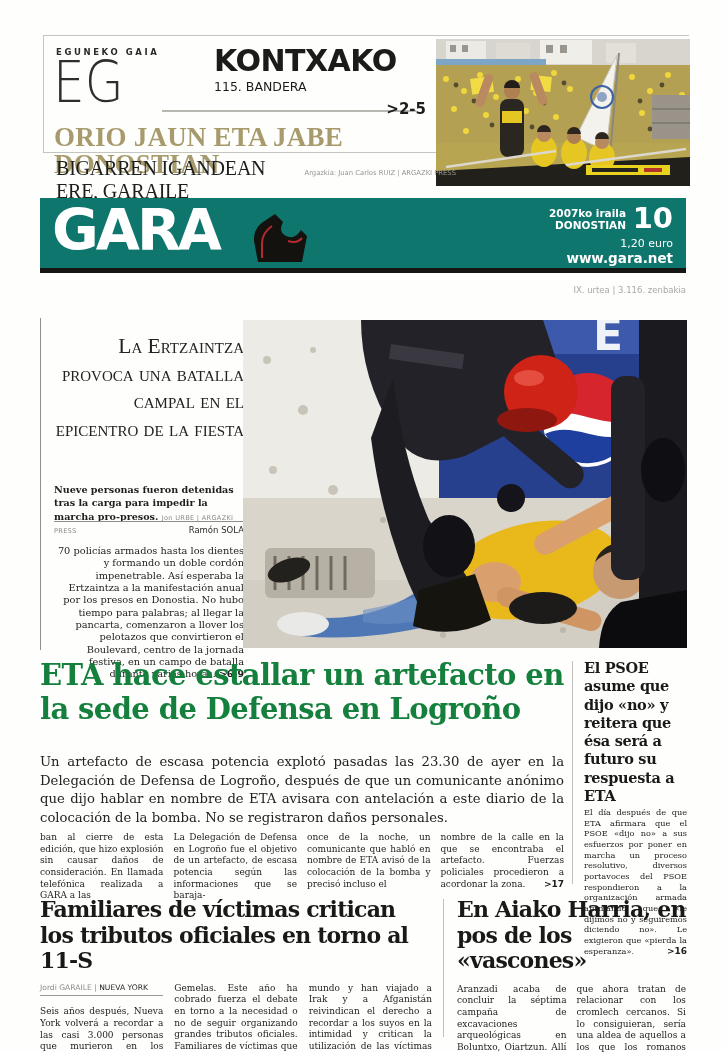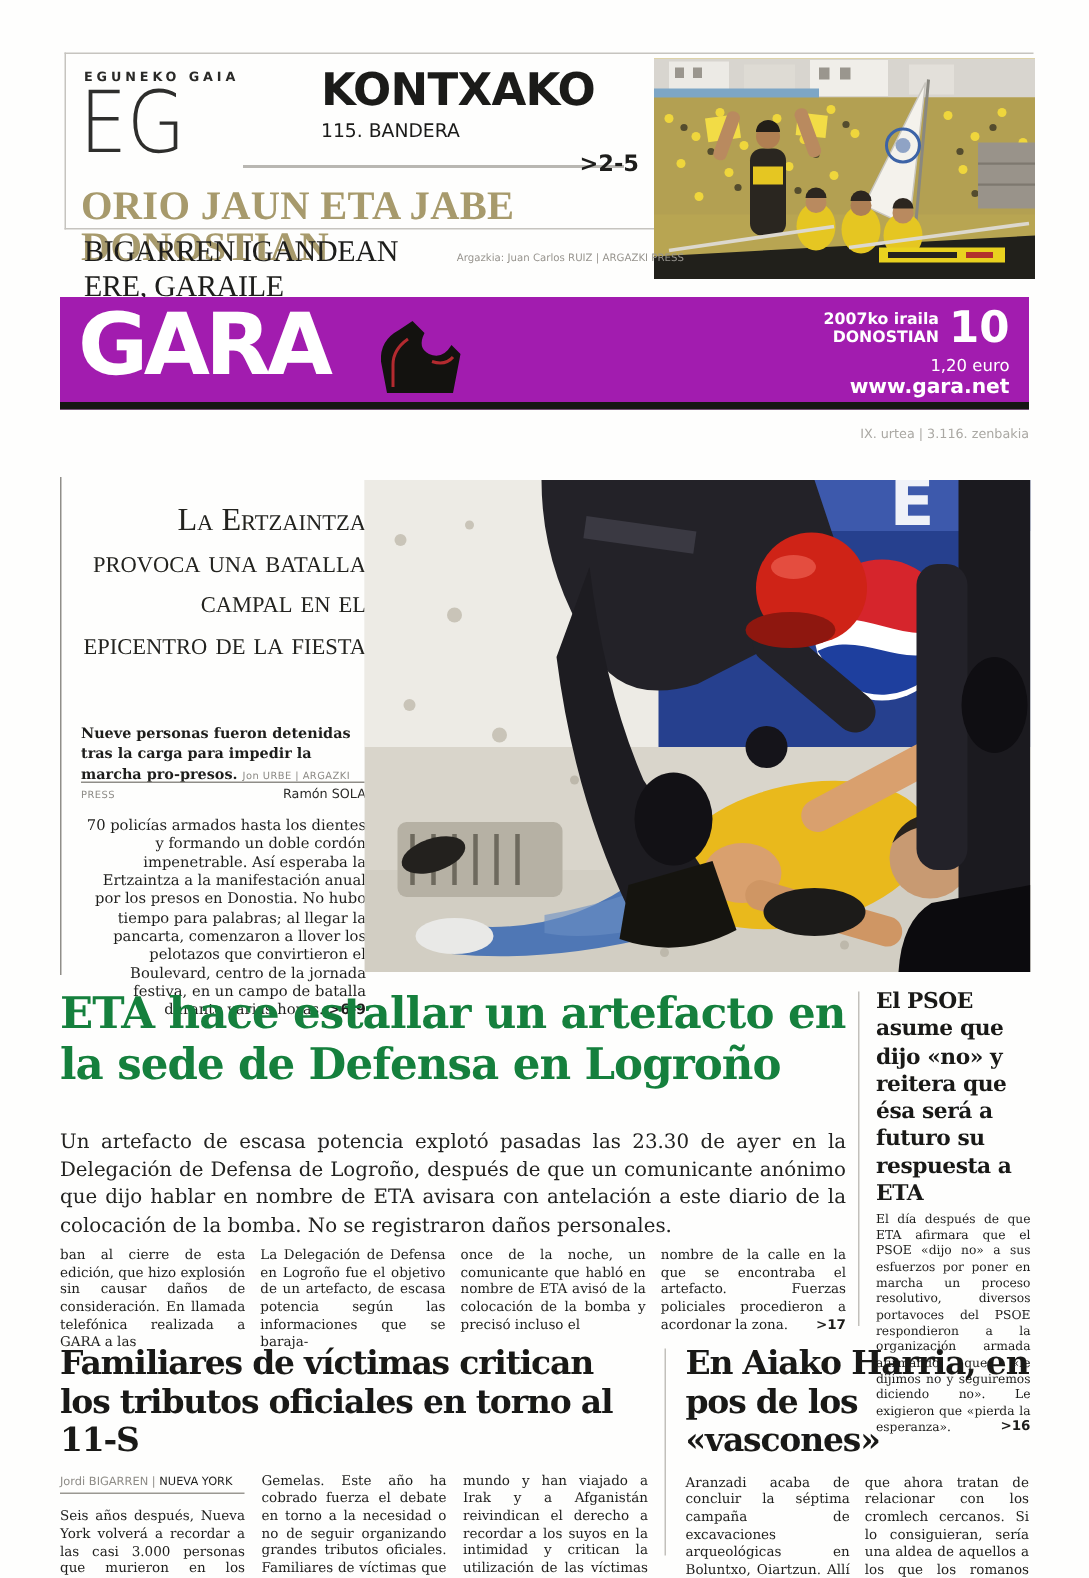--- a/index.html
+++ b/index.html
@@ -21,21 +21,21 @@
   .kontxa { left:170px; top:9px; width:212px; text-align:left; font-family:"DejaVu Sans",sans-serif; color:#1b1b19; }
   .kontxa .t { font-size:30px; font-weight:bold; letter-spacing:-.5px; line-height:1.05; }
   .kontxa .s { font-size:12.5px; margin-top:2px; }
   .kontxa-ref { left:170px; top:64px; width:212px; text-align:right; font-family:"DejaVu Sans",sans-serif; font-size:15px; font-weight:bold; }
   .orio-head { left:10px; top:88px; width:400px; font-family:"Liberation Serif",serif; font-weight:bold; font-size:27px; letter-spacing:.2px; color:#a79a6c; line-height:1; }
   .orio-subrow { left:12px; top:121px; width:400px; display:flex; align-items:baseline; }
   .orio-sub { font-family:Liberation Serif, serif; font-size:20px; font-weight:500; color:#1d1d1b; letter-spacing:-.2px; }
   .orio-credit { font-family:"DejaVu Sans",sans-serif; font-size:6.8px; color:#97948e; white-space:nowrap; }
   .header-photo { left:392px; top:3px; width:254px; height:147px; overflow:hidden; background:#cbb563; }
   
-  .masthead { left:40px; top:198px; width:646px; height:75px; background:#a21caf; border-bottom:5px solid #161614; }
+  .masthead { left:40px; top:198px; width:646px; height:75px; background:#0f766e; border-bottom:5px solid #161614; }
   .gara { left:12px; top:1px; font-family:"DejaVu Sans",sans-serif; font-weight:bold; font-size:57px; line-height:1.1; color:#ffffff; letter-spacing:-3px; }
   .gara-mark { left:210px; top:13px; }
   .mh-date { right:60px; top:9px; text-align:right; color:#fff; font-family:"DejaVu Sans",sans-serif; font-size:10.5px; font-weight:bold; line-height:1.18; }
   .mh-day { right:13px; top:3px; color:#fff; font-family:"DejaVu Sans",sans-serif; font-size:29px; font-weight:bold; }
   .mh-price { right:13px; top:39px; color:#fff; font-family:"DejaVu Sans",sans-serif; font-size:11px; }
   .mh-site { right:13px; top:52px; color:#fff; font-family:"DejaVu Sans",sans-serif; font-size:13.5px; font-weight:bold; }
   .edition { left:40px; top:285px; width:646px; text-align:right; font-family:"DejaVu Sans",sans-serif; font-size:8.5px; color:#aaa8a3; }
   
   .photo-story { left:40px; top:318px; width:646px; height:332px; border-left:1px solid #908e89; }
   .ps-head { left:13px; top:15px; width:190px; text-align:right; font-family:"Liberation Serif",serif; font-variant:small-caps; font-size:21.5px; line-height:1.29; color:#23231f; }
@@ -297,21 +297,21 @@
       <span>El día después de que ETA afirmara que el PSOE «dijo no» a sus esfuerzos por poner en marcha un proceso resolutivo, diversos portavoces del PSOE respondieron a la organización armada afirmando que «le dijimos no y seguiremos diciendo no». Le exigieron que «pierda la esperanza».</span>
       <span class="pref">&gt;16</span>
     </p>
   </aside>
 
   <section class="abs story-911">
     <h2 class="b-head">Familiares de víctimas critican los tributos oficiales en torno al 11-S</h2>
     <div class="cols3">
       <div class="ncol">
         <div class="byline-row">
-          <span class="auth">Jordi BIGARREN</span>
+          <span class="auth">Jordi GARAILE</span>
           <span class="auth">|</span>
           <span class="loc">NUEVA YORK</span>
         </div>
         <div class="byline-rule"></div>
         <span>Seis años después, Nueva York volverá a recordar a las casi 3.000 personas que murieron en los escombros de las Torres</span>
       </div>
       <div class="ncol">Gemelas. Este año ha cobrado fuerza el debate en torno a la necesidad o no de seguir organizando grandes tributos oficiales. Familiares de víctimas que trabajan por la paz en todo el</div>
       <div class="ncol">
         <span>mundo y han viajado a Irak y a Afganistán reivindican el derecho a recordar a los suyos en la intimidad y critican la utilización de las víctimas para recortar las libertades.</span>
         

